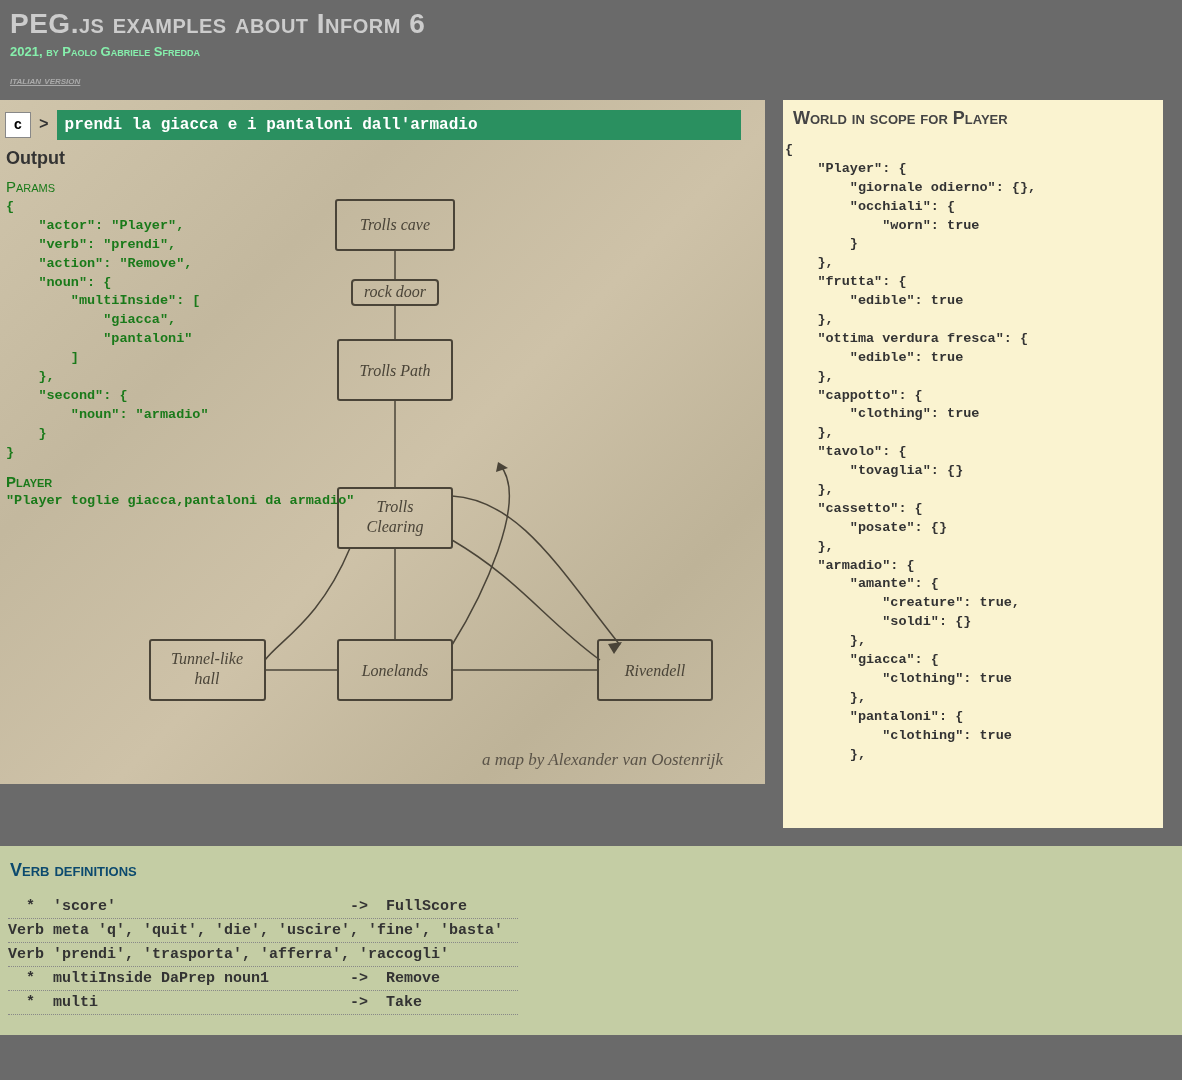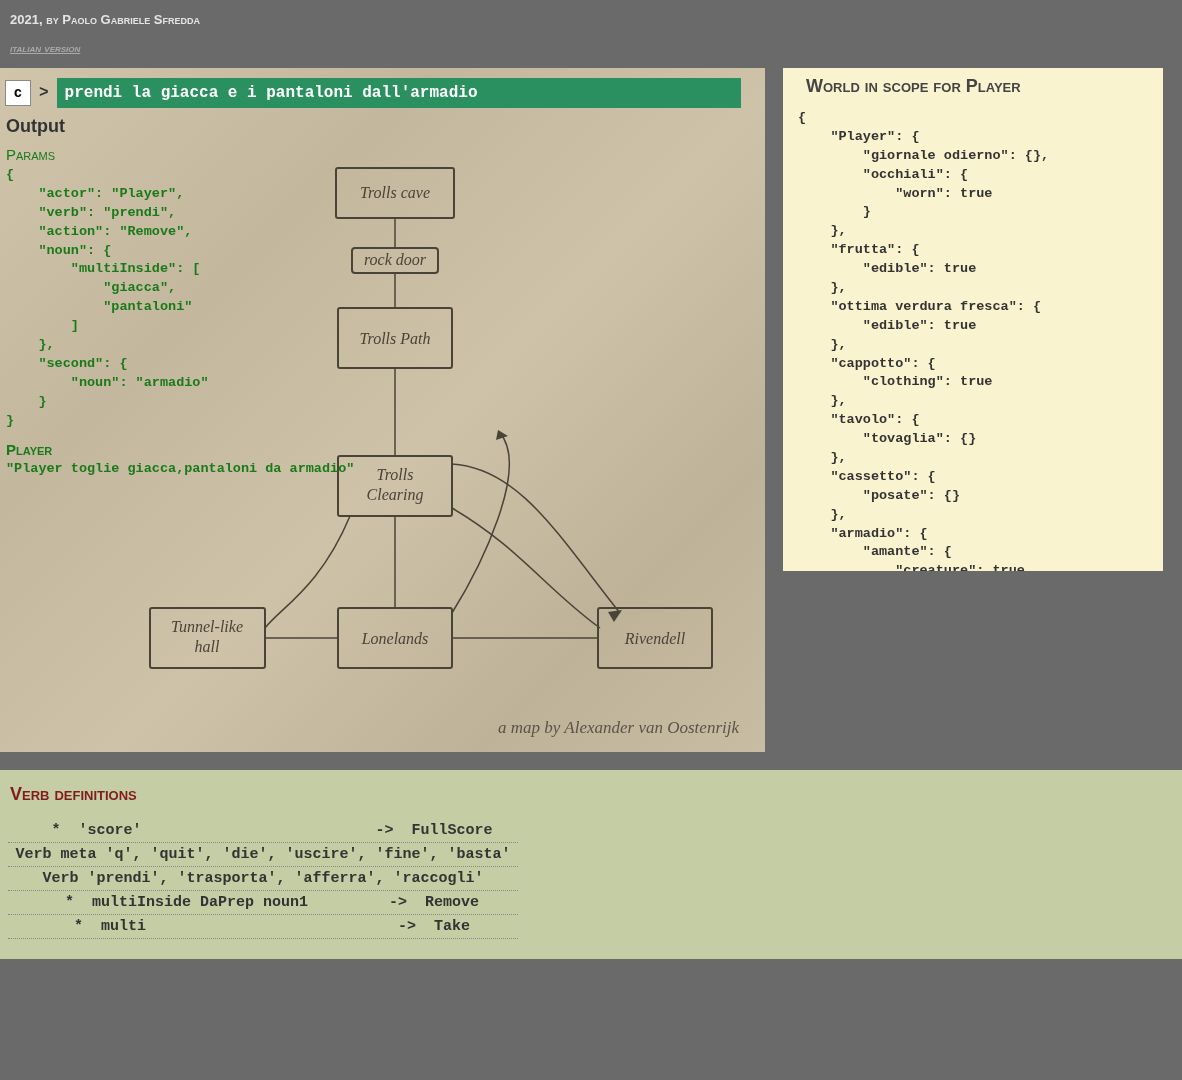--- a/index.html
+++ b/index.html
@@ -1,49 +1,50 @@
 <!DOCTYPE html>
 <html><head>
 <meta charset="utf-8">
 <style>
 * { margin: 0; padding: 0; box-sizing: border-box; }
 body { font-family: Verdana, Geneva, sans-serif; background: #6a6a6a; width: 1182px; }
 .header { background: #6a6a6a; padding: 8px 10px 12px; color: #ccc; }
 .header h1 { color: #cccccc; font-size: 28px; font-variant: small-caps; font-weight: bold; letter-spacing: 0.5px; }
-.header .subtitle { color: #e5e5e5; font-size: 13px; font-variant: small-caps; font-weight: bold; margin-top: 4px; }
+.header .subtitle { color: #86efac; font-size: 13px; font-variant: small-caps; font-weight: bold; margin-top: 4px; }
 .header .link { color: #aaaaaa; font-size: 12px; font-variant: small-caps; font-weight: bold; font-style: italic; margin-top: 14px; display: inline-block; text-align: center; }
 .main-row { display: flex; gap: 18px; padding: 0; }
 .left-panel { width: 765px; height: 684px; position: relative; background: #c9bda4; }
 .map-bg { position: absolute; inset: 0; background: linear-gradient(135deg,#d0c5ab 0%,#c3b89e 30%,#cec2a8 55%,#beb398 80%,#c8bda3 100%); }
 .map-svg { position: absolute; inset: 0; }
 .command-bar { position: absolute; top: 10px; left: 5px; right: 24px; display: flex; align-items: center; gap: 8px; }
 .command-btn { width: 26px; height: 26px; background: #fff; border: 1px solid #888; font-family: "Courier New", monospace; font-weight: bold; font-size: 14px; display: flex; align-items: center; justify-content: center; }
 .gt { color: #333; font-family: "Courier New", monospace; font-weight: bold; font-size: 16px; }
 .command-input { flex: 1; background: #2a9060; color: #fff; border: none; padding: 6px 8px; font-family: "Courier New", monospace; font-weight: bold; font-size: 16px; }
 .output-heading { position: absolute; top: 48px; left: 6px; font-size: 18px; font-weight: bold; color: #333; }
 .params-heading { position: absolute; top: 78px; left: 6px; font-variant: small-caps; font-weight: normal; font-size: 15px; color: #1a7a1a; }
 .params-block { position: absolute; top: 98px; left: 6px; font-family: "Courier New", monospace; font-weight: bold; font-size: 13.5px; color: #1a7a1a; white-space: pre; line-height: 1.4; }
 .results-heading { position: absolute; top: 373px; left: 6px; font-variant: small-caps; font-weight: bold; font-size: 15px; color: #1a7a1a; }
 .results-block { position: absolute; top: 393px; left: 6px; font-family: "Courier New", monospace; font-weight: bold; font-size: 13.5px; color: #1a7a1a; white-space: pre; }
-.map-credit { position: absolute; bottom: 14px; right: 26px; font-style: italic; font-family: Georgia, serif; color: #5a5348; font-size: 17px; }
-.right-panel { width: 380px; height: 503px; background: #faf3d0; overflow: hidden; padding-left: 13px; }
+.map-credit { position: absolute; bottom: 14px; right: 42px; font-style: italic; font-family: Georgia, serif; color: #5a5348; font-size: 17px; }
+.right-panel { width: 380px; height: 728px; background: #faf3d0; overflow: hidden; }
 .right-panel h2 { font-variant: small-caps; font-size: 18px; font-weight: bold; color: #444; padding: 8px 10px 12px; }
 .world-block { font-family: "Courier New", monospace; font-weight: bold; font-size: 13.5px; color: #333; white-space: pre; padding: 0 2px; line-height: 1.4; }
 .bottom { background: #c4cda4; margin-top: 18px; padding: 10px 8px 20px; }
-.bottom h2 { font-variant: small-caps; font-size: 18px; font-weight: bold; color: #7f1d1d; padding: 4px 2px 14px; }
-.verb-row { font-family: "Courier New", monospace; font-weight: bold; font-size: 15px; color: #333; border-bottom: 1px dotted #888; padding: 3px 0; white-space: pre; text-align: center; }
+.bottom h2 { font-variant: small-caps; font-size: 18px; font-weight: bold; color: #0c4a6e; padding: 4px 2px 14px; }
+.verb-row { font-family: "Courier New", monospace; font-weight: bold; font-size: 15px; color: #333; border-bottom: 1px dotted #888; padding: 3px 0; white-space: pre; }
 .verb-table { width: 510px; }
 .node { fill: none; stroke: #4a4438; stroke-width: 2; }
 .node-label { font-family: Georgia, serif; font-style: italic; fill: #4a4438; font-size: 16px; text-anchor: middle; }
 .edge { fill: none; stroke: #4a4438; stroke-width: 1.5; }
 </style>
 </head>
 <body>
 
 <div class="header">
+  <h1>PEG.js examples about Inform 6</h1>
   <div class="subtitle">2021, by Paolo Gabriele Sfredda</div>
   <a class="link" href="#">italian version</a>
 </div>
 
 <div class="main-row">
   <div class="left-panel">
     <div class="map-bg"></div>
 
     <svg class="map-svg" width="765" height="684">
 

